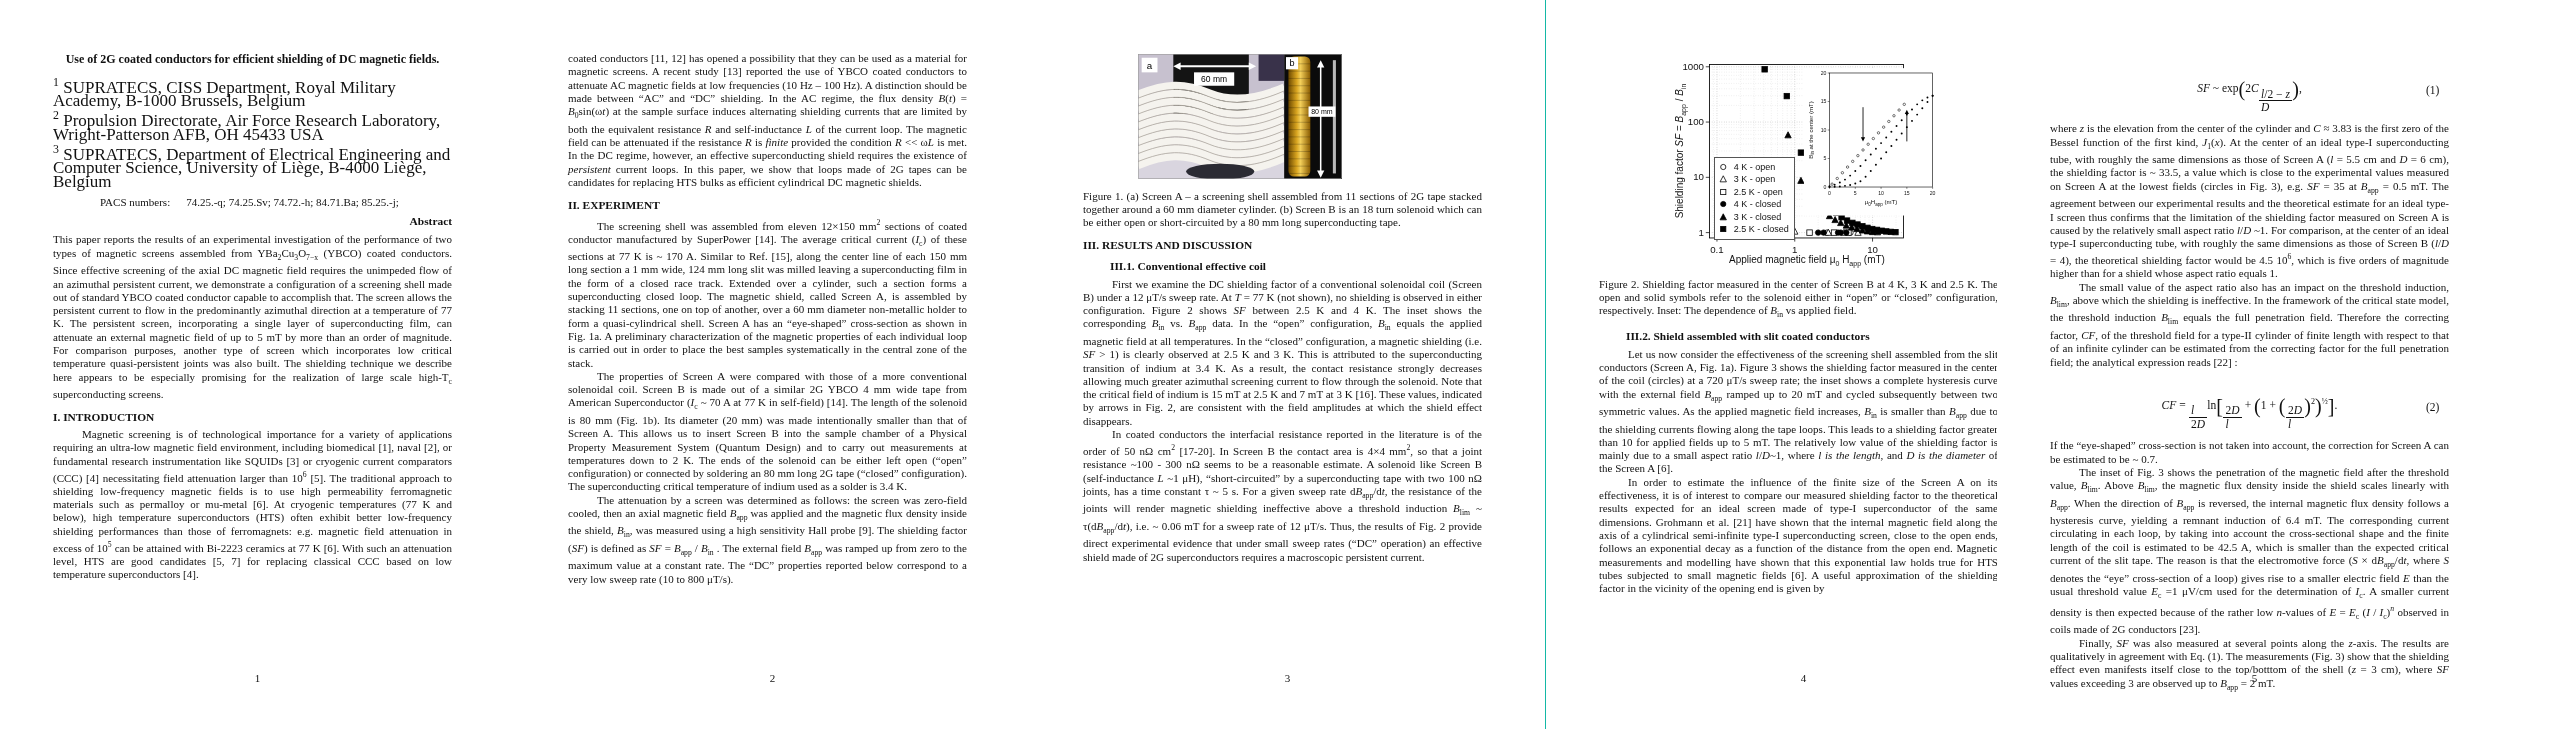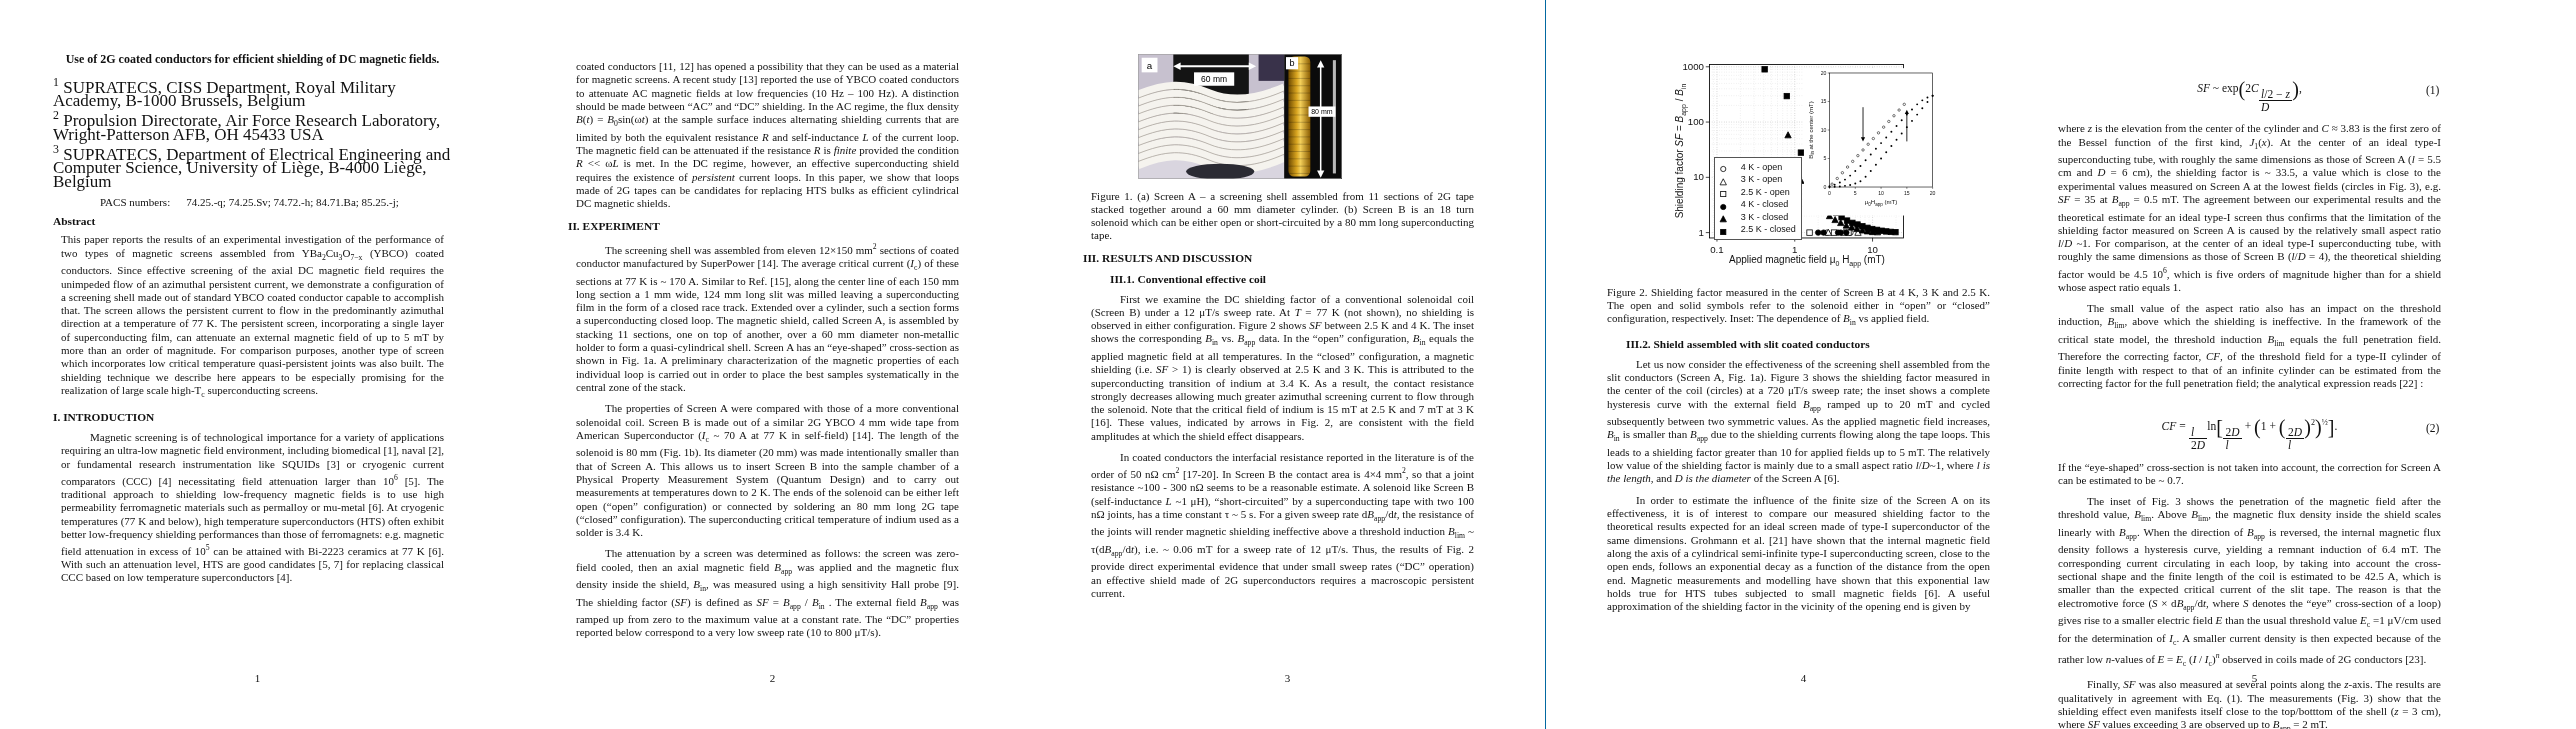--- a/index.html
+++ b/index.html
@@ -1,44 +1,44 @@
 <!DOCTYPE html>
 <html style="font-size:9.7px"><head>
 <meta charset="utf-8">
 <style>
   html,body{margin:0;padding:0;background:#fff;}
-  .canvas{position:relative;width:2188px;height:729px;background:#0369a1;color:#111;
+  .canvas{position:relative;width:2188px;height:729px;background:#14b8a6;color:#111;
           font-family:"Liberation Serif",serif;}
   .sheet{position:absolute;top:0;width:515px;height:729px;overflow:hidden;background:#fff;}
   .sheet.s1{left:0}.sheet.s2{left:515px}.sheet.s3{left:1030px}.sheet.s4{left:1546px}.sheet.s5{left:1997px}
   .col{padding:52px 63px 0 53px;}
-  p{margin:8px;text-align:justify;font-size:11px;line-height:13.3px;}
+  p{margin:0;text-align:justify;font-size:11px;line-height:13.3px;}
   p.ind{text-indent:29px;}.mt10{margin-top:6px}.mt14{margin-top:8.5px}.mt18{margin-top:11px}.mt20{margin-top:12px}
   .title{text-align:center;font-weight:bold;font-size:12px;line-height:14px;}
   .authors{margin-top:7.3px;font-size:11.3px;line-height:14px;}
   .aff{font-size:17px;line-height:14px;text-align:left;}
   .pacs{margin-top:6.7px;padding-left:47px;font-size:11px;}
   .pacs .lbl{margin-right:16px;}
-  .cheading{text-align:left;font-weight:bold;font-size:11.4px;margin-top:7.3px;}
+  .cheading{text-align:right;font-weight:bold;font-size:11.4px;margin-top:7.3px;}
   .h1{font-weight:bold;font-size:11.4px;margin:9.7px 0 4.9px;}
   .sub{font-weight:bold;font-size:11.4px;margin:8.5px 0 6px 27px;}
   .pgnum{position:absolute;left:0;right:0;top:672px;text-align:center;font-size:11px;}
   .figwrap{margin:2.4px 0 11px 55px;width:204px;height:125px;}
   .cap{font-size:11px;line-height:13px;}
   
   .fig2wrap{position:relative;height:226px;}
   .fig2{position:absolute;left:71px;top:3.6px;width:279px;height:222px;
         font-family:"Liberation Sans",sans-serif;}
   .fig2 .ylab{position:absolute;left:9.7px;top:95px;transform:translate(-50%,-50%) rotate(-90deg);
         white-space:nowrap;font-size:10px;color:#111;}
   .fig2 .xlab{position:absolute;left:137px;top:198px;transform:translateX(-50%);
         white-space:nowrap;font-size:10px;color:#111;}
   .fig2 .legend{position:absolute;left:44px;top:101px;border:0.6px solid #555;background:#fff;
         padding:3px 5.5px 3px 4.3px;font-size:9px;line-height:12.5px;}
-  .fig2 .legend .row{display:flex;align-items:flex-end;gap:13px;white-space:nowrap;}
+  .fig2 .legend .row{display:flex;align-items:center;gap:6px;white-space:nowrap;}
   
   .eqrow{position:relative;text-align:center;font-size:11.5px;margin:14.6px 0 9.7px;}
   .eqrow .eqno{position:absolute;right:9.7px;top:50%;transform:translateY(-50%);}
   .frac{display:inline-block;vertical-align:middle;text-align:left;line-height:1.05;margin-top:21px;}
   .frac .fn{display:block;border-bottom:0.8px solid #111;padding:0 2.4px;}
   .frac .fd{display:block;padding:0 2.4px;}
   .paren{font-size:175%;vertical-align:middle;font-weight:400;}
   sub,sup{font-size:70%;}
 </style>
 </head>

